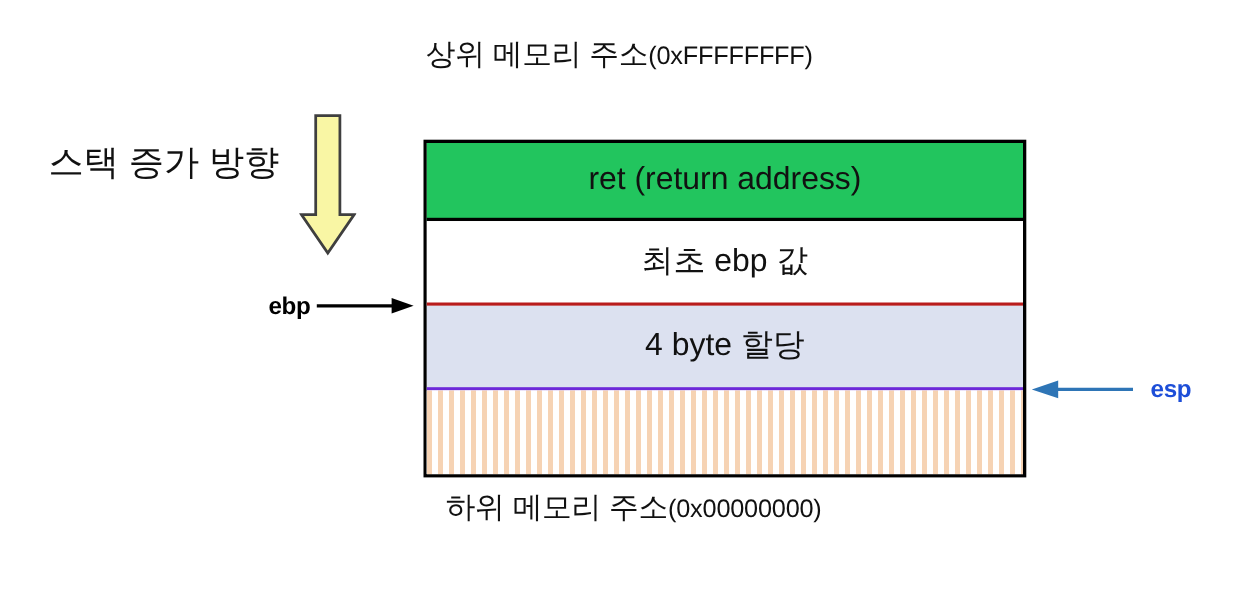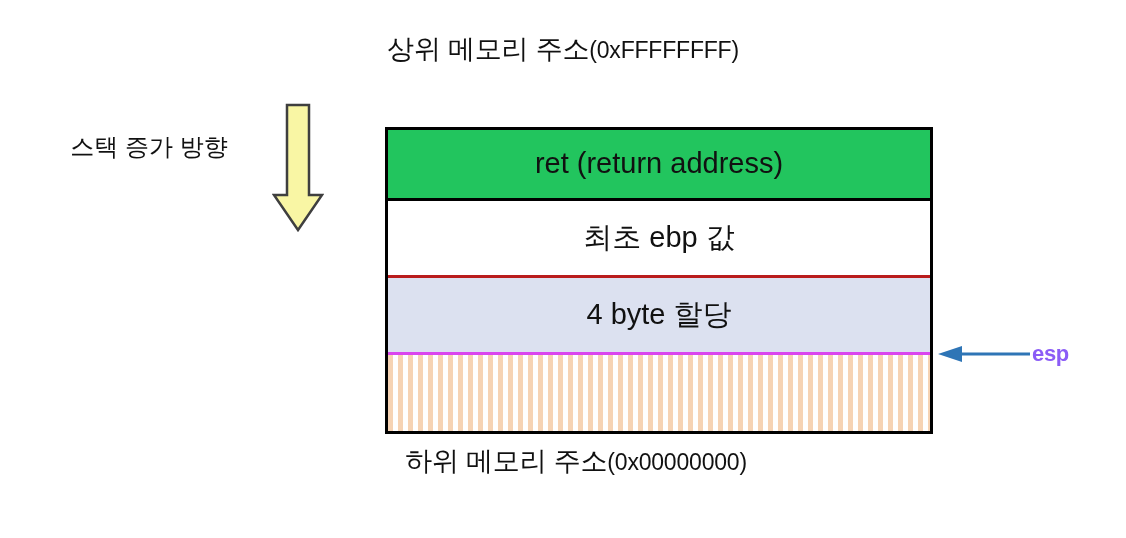--- a/index.html
+++ b/index.html
@@ -56,21 +56,21 @@
     display: flex;
     align-items: center;
     justify-content: center;
     font-size: 29px;
     line-height: 1.1;
     color: #111111;
     white-space: nowrap;
   }
   .stack-row.ret      { height: 71px; border-bottom: 3px solid #000000; background:#22c55e; }
   .stack-row.savedebp { height: 77px; border-bottom: 3px solid #b91c1c; background:#ffffff; }
-  .stack-row.alloc    { height: 77px; border-bottom: 3px solid #d946ef; background:#dce1f0; }
+  .stack-row.alloc    { height: 77px; border-bottom: 3px solid #6d28d9; background:#dce1f0; }
   .stack-row.free {
     height: 76px;
     background-color: #ffffff;
     background-image: repeating-linear-gradient(
         90deg,
         #f6d3b4 0px,
         #f6d3b4 5px,
         #ffffff 5px,
         #ffffff 10px);
   }
@@ -109,54 +109,61 @@
     left: 936px;
     top: 337px;
     width: 180px;
     height: 34px;
     display: flex;
     align-items: center;
   }
   #esp-label {
     font-size: 22px;
     font-weight: bold;
-    color: #8b5cf6;
+    color: #1d4ed8;
     letter-spacing: -0.3px;
-    margin-left: 0;
+    margin-left: 14px;
   }
   #esp-arrow-svg { display: block; }
 
   
   #grow-caption {
     position: absolute;
     left: 33px;
     top: 127px;
     width: 232px;
     text-align: center;
-    font-size: 24px;
+    font-size: 32px;
     line-height: 40px;
     color: #111111;
     white-space: nowrap;
   }
 </style>
 </head>
 <body>
 
 <div id="canvas">
 
   <div id="caption-high" class="addr-caption"><span>상위 메모리 주소</span><span class="hexpart">(0xFFFFFFFF)</span></div>
 
   <div id="grow-caption">스택 증가 방향</div>
 
   <div id="grow-arrow">
     <svg width="52" height="130" viewBox="0 0 52 130" xmlns="http://www.w3.org/2000/svg">
       <polygon points="15,2 37,2 37,92 50,92 26,127 2,92 15,92" fill="#f9f6a4" stroke="#3f3f3f" stroke-width="2.5" stroke-linejoin="miter"></polygon>
     </svg>
   </div>
 
+  <div id="ebp-pointer">
+    <span id="ebp-label">ebp</span>
+    <svg id="ebp-arrow-svg" width="92" height="20" viewBox="0 0 92 20" xmlns="http://www.w3.org/2000/svg">
+      <line x1="2" y1="10" x2="72" y2="10" stroke="#000000" stroke-width="3"></line>
+      <polygon points="70,3 90,10 70,17" fill="#000000"></polygon>
+    </svg>
+  </div>
 
   <div id="stack-box">
     <div class="stack-row ret">
       <span>ret (return address)</span>
     </div>
     <div class="stack-row savedebp">
       <span>최초 ebp 값</span>
     </div>
     <div class="stack-row alloc">
       <span>4 byte 할당</span>

